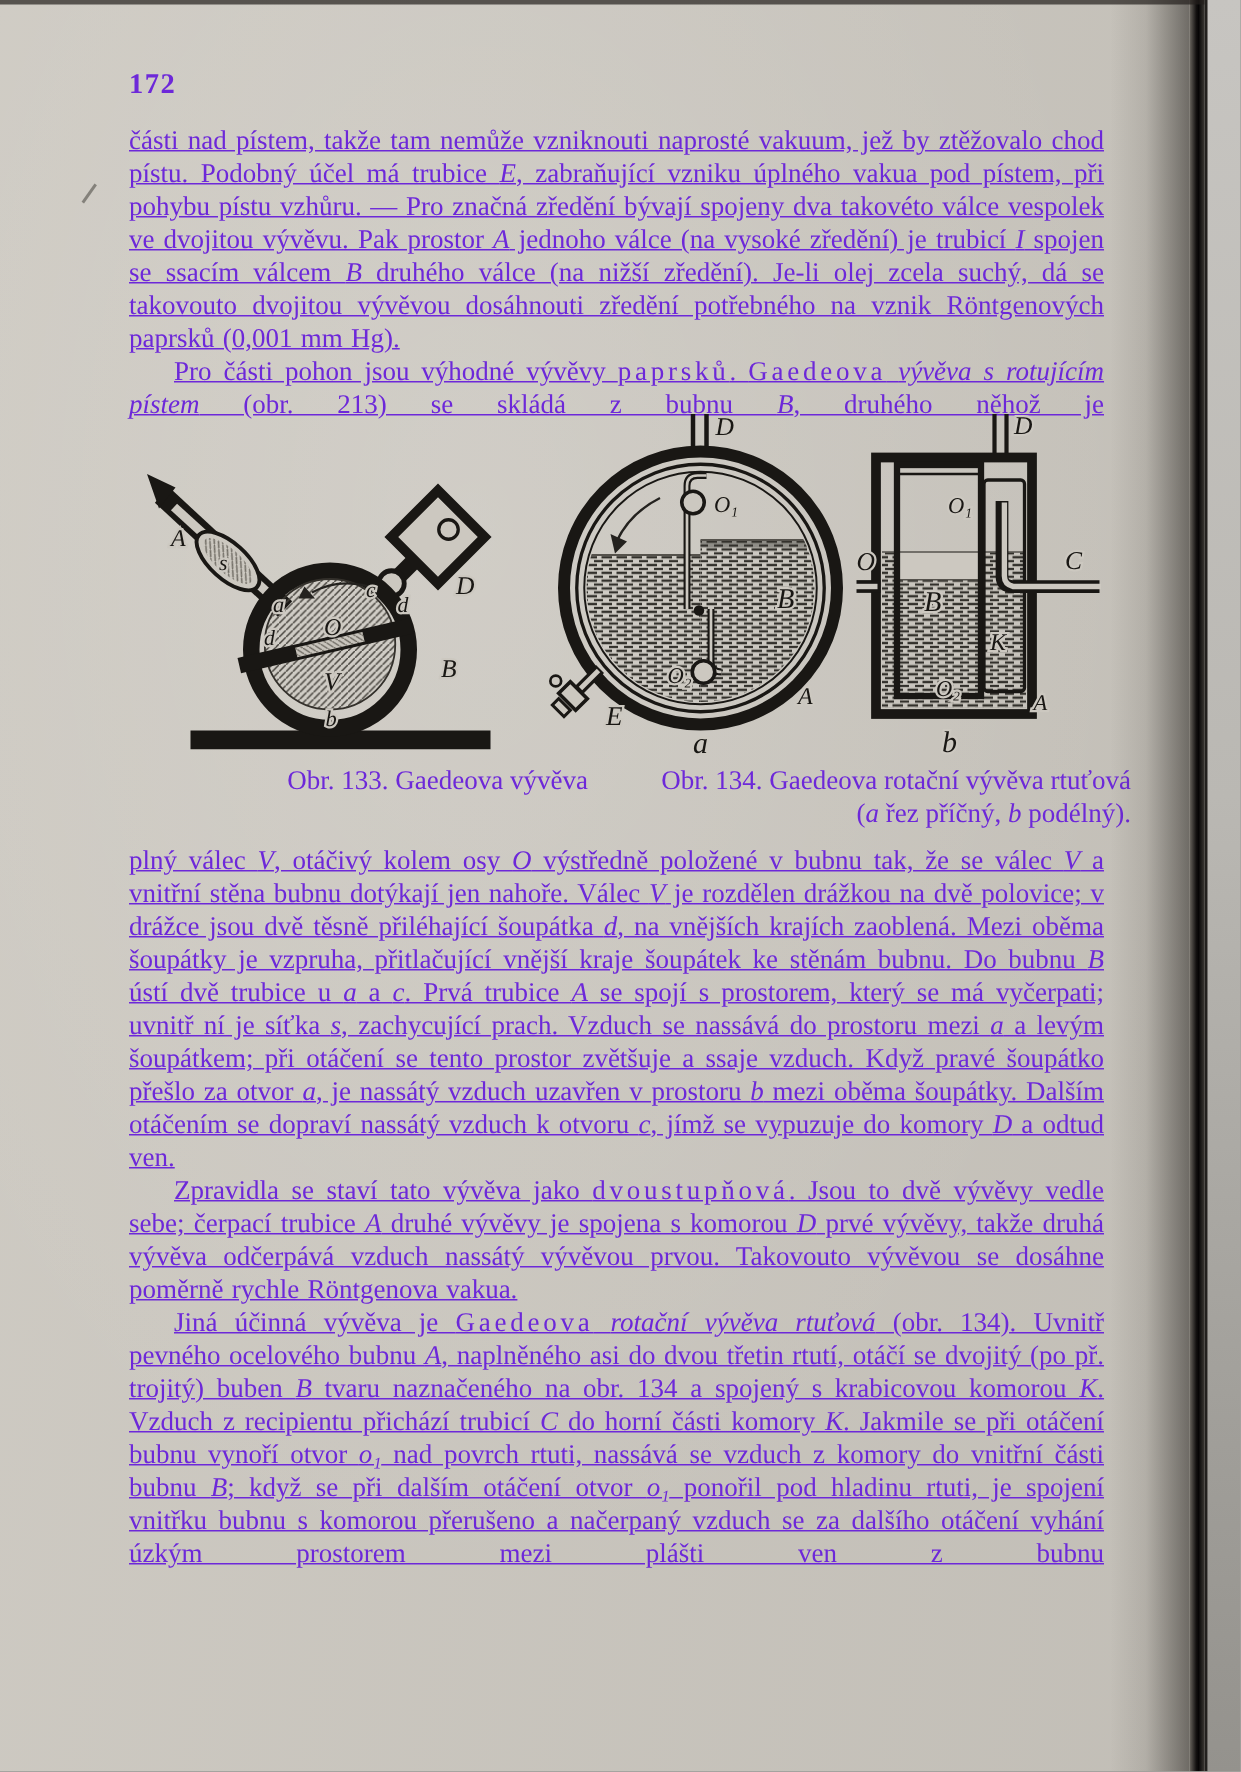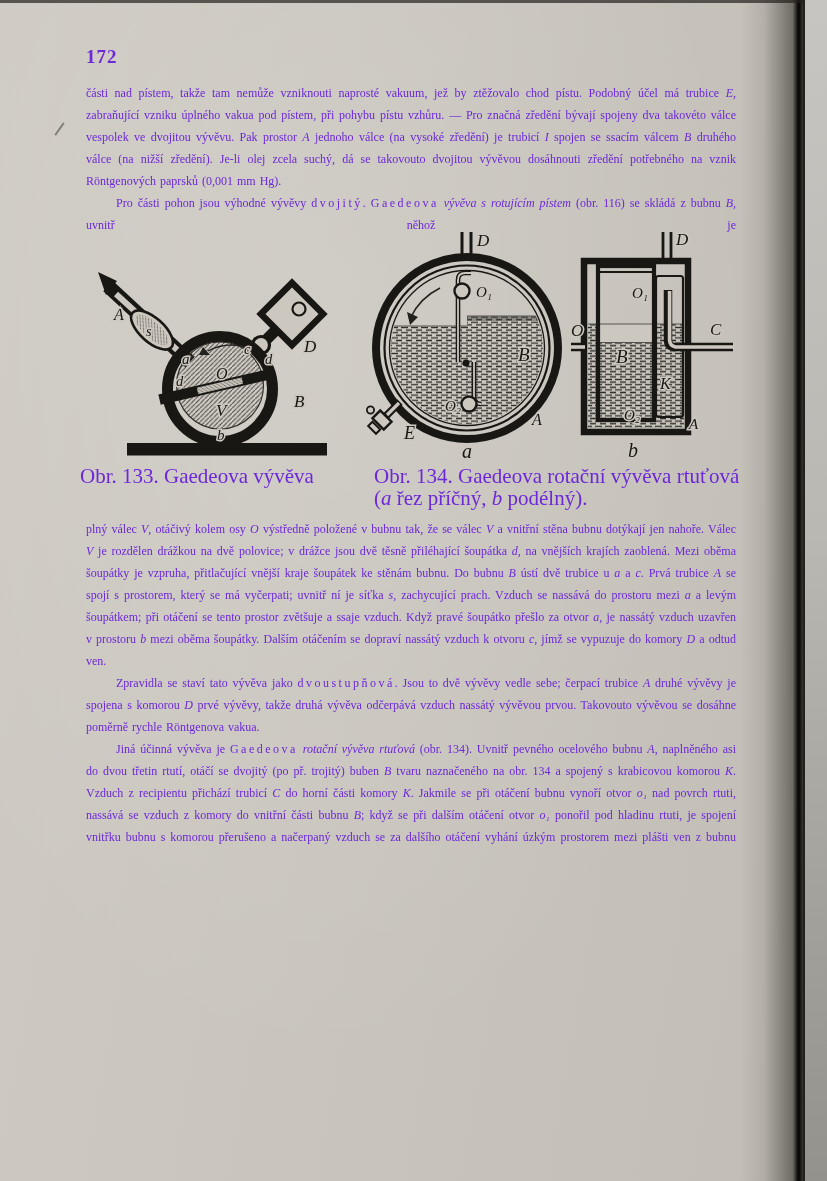--- a/index.html
+++ b/index.html
@@ -10,33 +10,33 @@
     color:#6d28d9;
   }
   .page::before{
     content:"";position:absolute;inset:0;pointer-events:none;
     background:
       radial-gradient(ellipse at 38% 30%, rgba(255,255,255,.12), rgba(255,255,255,0) 62%),
       linear-gradient(100deg, rgba(255,255,255,.06), rgba(0,0,0,.05));
   }
   .content{position:absolute;left:86px;top:0;width:650px;}
   .page-number{margin-top:46px;margin-bottom:14px;font-weight:bold;font-size:19px;letter-spacing:1px;}
-  p.body{margin:0;text-align:justify;font-size:12px;line-height:22px;
-         word-spacing:1px;}
+  p.body{margin:0;text-align:justify;font-size:18px;line-height:22px;
+         word-spacing:1px;text-decoration:underline;}
   .indent{text-indent:30px;}
   .cont{text-align-last:justify;}
   .small{font-size:15.8px;line-height:19.5px;}
   .run-i{font-style:italic;}
   .run-sp{letter-spacing:2.5px;}
   .figures{position:relative;height:280px;margin-top:2px;}
   .figures svg{position:absolute;}
   #fig133{left:8px;top:14px;}
   #fig134a{left:280px;top:-8px;}
   #fig134b{left:484px;top:-8px;}
-  .cap{position:absolute;text-align:left;font-size:21px;line-height:21.5px;}
+  .cap{position:absolute;text-align:right;font-size:18px;line-height:21.5px;}
   .cap133{left:-6px;top:228px;width:312px;}
   .cap134{left:288px;top:228px;width:380px;}
   .fl{font-style:italic;fill:#191714;paint-order:stroke;stroke:#ccc8c0;stroke-width:3px;
       font-family:"Liberation Serif","DejaVu Serif",serif;}
   
   .edge-shade{position:absolute;top:0;left:740px;width:53px;height:1181px;pointer-events:none;
     background:linear-gradient(to right, rgba(58,54,48,0), rgba(58,54,48,.12) 45%, rgba(40,37,33,.55));}
   .gutter-line{position:absolute;top:0;left:793px;width:10px;height:1181px;pointer-events:none;
     background:linear-gradient(to right,#6a665f,#131110 45%,#060505 60%,#3b3833);}
   .next-page{position:absolute;top:0;left:803px;width:24px;height:1181px;pointer-events:none;
@@ -49,21 +49,21 @@
 </head>
 <body>
 
 <div class="page">
   <div class="pencil-mark"></div>
 
   <div class="content">
     <div class="page-number">172</div>
 
     <p class="body"><span>části nad pístem, takže tam nemůže vzniknouti naprosté vakuum, jež by ztěžovalo chod pístu. Podobný účel má trubice </span><span class="run-i">E</span><span>, zabraňující vzniku úplného vakua pod pístem, při pohybu pístu vzhůru. — Pro značná zředění bývají spojeny dva takovéto válce vespolek ve dvojitou vývěvu. Pak prostor </span><span class="run-i">A</span><span> jednoho válce (na vysoké zředění) je trubicí </span><span class="run-i">I</span><span> spojen se ssacím válcem </span><span class="run-i">B</span><span> druhého válce (na nižší zředění). Je-li olej zcela suchý, dá se takovouto dvojitou vývěvou dosáhnouti zředění potřebného na vznik Röntgenových paprsků (0,001 mm Hg).</span></p>
-    <p class="body indent cont"><span>Pro části pohon jsou výhodné vývěvy </span><span class="run-sp">dvojitý</span><span>. </span><span class="run-sp">Gaedeova</span><span> </span><span class="run-i">vývěva s rotujícím pístem</span><span> (obr. 116) se skládá z bubnu </span><span class="run-i">B</span><span>, uvnitř něhož je</span></p>
+    <p class="body indent cont"><span>Pro části pohon jsou výhodné vývěvy </span><span class="run-sp">paprsků</span><span>. </span><span class="run-sp">Gaedeova</span><span> </span><span class="run-i">vývěva s rotujícím pístem</span><span> (obr. 213) se skládá z bubnu </span><span class="run-i">B</span><span>, druhého něhož je</span></p>
 
     <div class="figures">
 
       <svg id="fig133" width="250" height="215" viewBox="0 0 250 215">
         <defs>
           <pattern id="h133" width="4.6" height="4.6" patternUnits="userSpaceOnUse">
             <path d="M0,4.6 L4.6,0" stroke="#45423c" stroke-width="1"></path>
           </pattern>
           <pattern id="h133b" width="4" height="4" patternUnits="userSpaceOnUse">
             <path d="M0,0 L4,4" stroke="#6b675f" stroke-width="0.9"></path>

